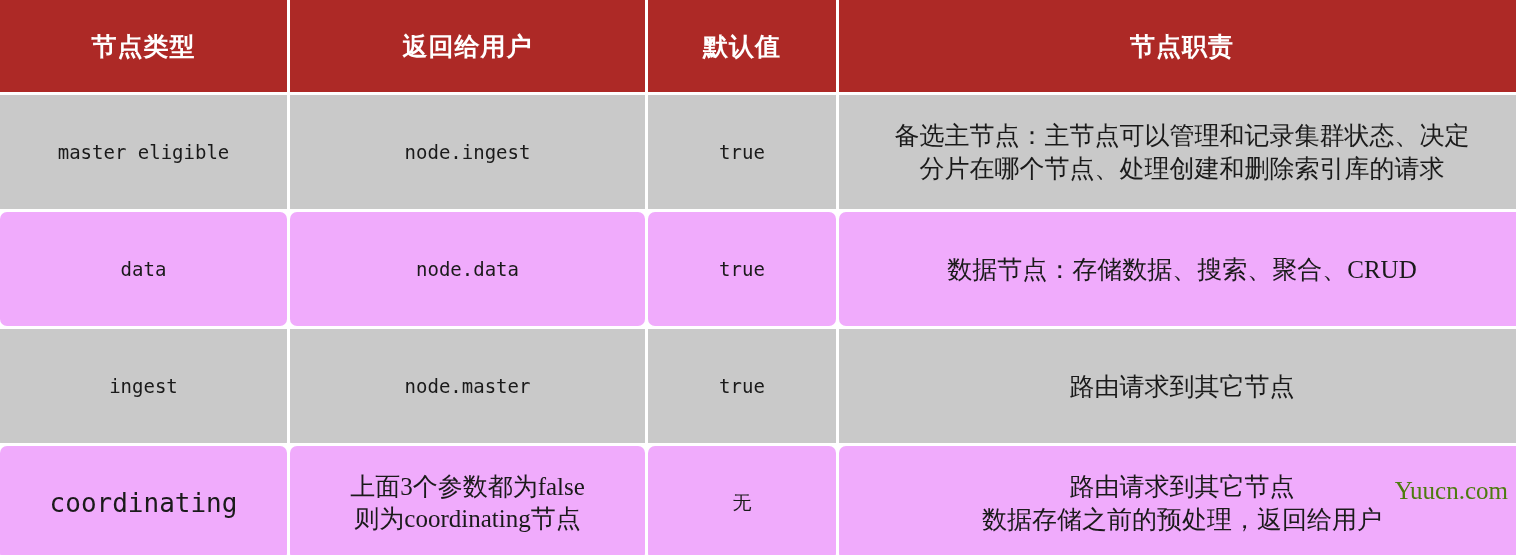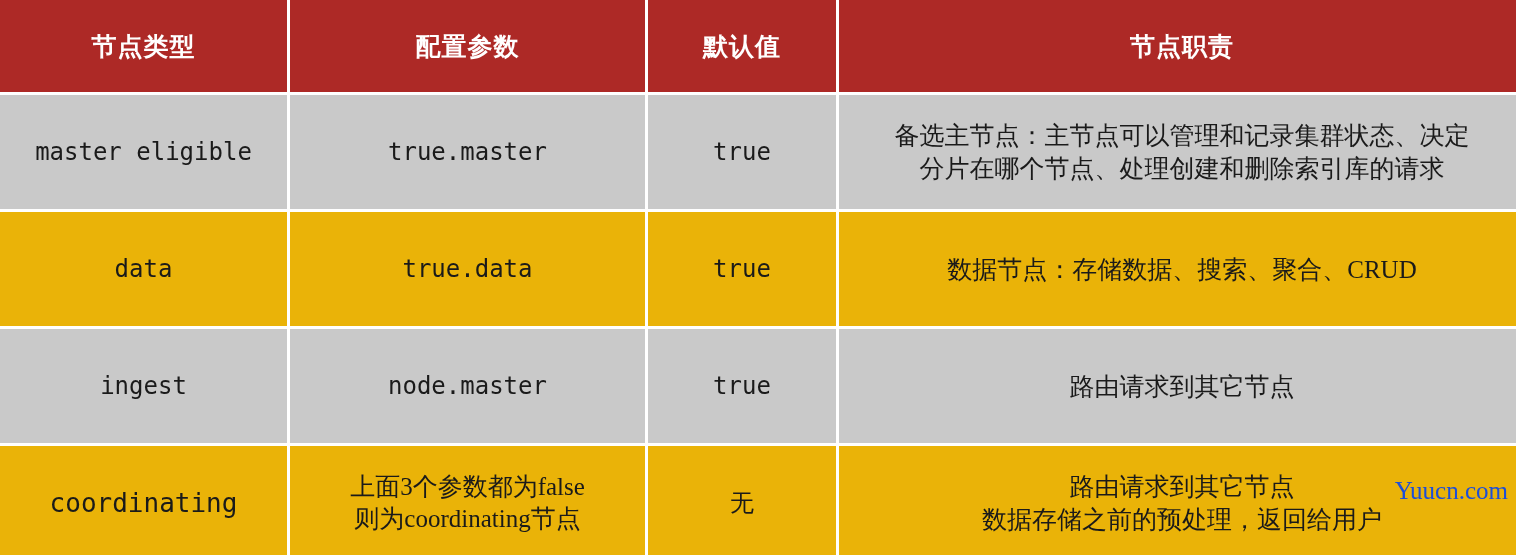--- a/index.html
+++ b/index.html
@@ -46,25 +46,25 @@
   }
 
   tbody td {
     text-align: center;
     vertical-align: middle;
     color: #1a1a1a;
     padding: 0 8px;
     height: 114px;
   }
   tbody tr.row-dark td { background: #c9c9c9; }
-  tbody tr.row-light td { background: #eab308; }
+  tbody tr.row-light td { background: #f0abfc; border-radius: 7px; }
 
   td.mono {
     font-family: "DejaVu Sans Mono", "Liberation Mono", monospace;
-    font-size: 24px;
+    font-size: 19px;
     letter-spacing: 0px;
   }
   td.mono.small {
     font-size: 26px;
   }
   td.duty {
     font-family: "Liberation Sans", "DejaVu Sans", sans-serif;
     font-size: 25px;
     line-height: 1.32;
   }
@@ -72,21 +72,21 @@
     font-family: "DejaVu Sans Mono", "Liberation Mono", monospace;
     font-size: 25px;
     line-height: 1.28;
   }
   .line { display: block; font-family: Liberation Serif, serif; }
 
   .watermark {
     position: absolute;
     right: 8px;
     top: 481px;
-    color: #1d4ed8;
+    color: #4d7c0f;
     font-family: "Liberation Serif", "DejaVu Serif", serif;
     font-size: 25px;
     line-height: 1;
     white-space: nowrap;
     pointer-events: none;
   }
 </style>
 </head>
 <body>
 
@@ -95,40 +95,40 @@
   <table class="node-table">
     <colgroup>
       <col class="c-type">
       <col class="c-param">
       <col class="c-default">
       <col class="c-duty">
     </colgroup>
     <thead>
       <tr>
         <th>节点类型</th>
-        <th>配置参数</th>
+        <th>返回给用户</th>
         <th>默认值</th>
         <th>节点职责</th>
       </tr>
     </thead>
     <tbody>
 
       <tr class="row-dark">
         <td class="mono">master eligible</td>
-        <td class="mono">true.master</td>
+        <td class="mono">node.ingest</td>
         <td class="mono">true</td>
         <td class="duty">
           <span class="line">备选主节点：主节点可以管理和记录集群状态、决定</span>
           <span class="line">分片在哪个节点、处理创建和删除索引库的请求</span>
         </td>
       </tr>
 
       <tr class="row-light">
         <td class="mono">data</td>
-        <td class="mono">true.data</td>
+        <td class="mono">node.data</td>
         <td class="mono">true</td>
         <td class="duty">
           <span class="line">数据节点：存储数据、搜索、聚合、CRUD</span>
         </td>
       </tr>
 
       <tr class="row-dark">
         <td class="mono">ingest</td>
         <td class="mono">node.master</td>
         <td class="mono">true</td>

